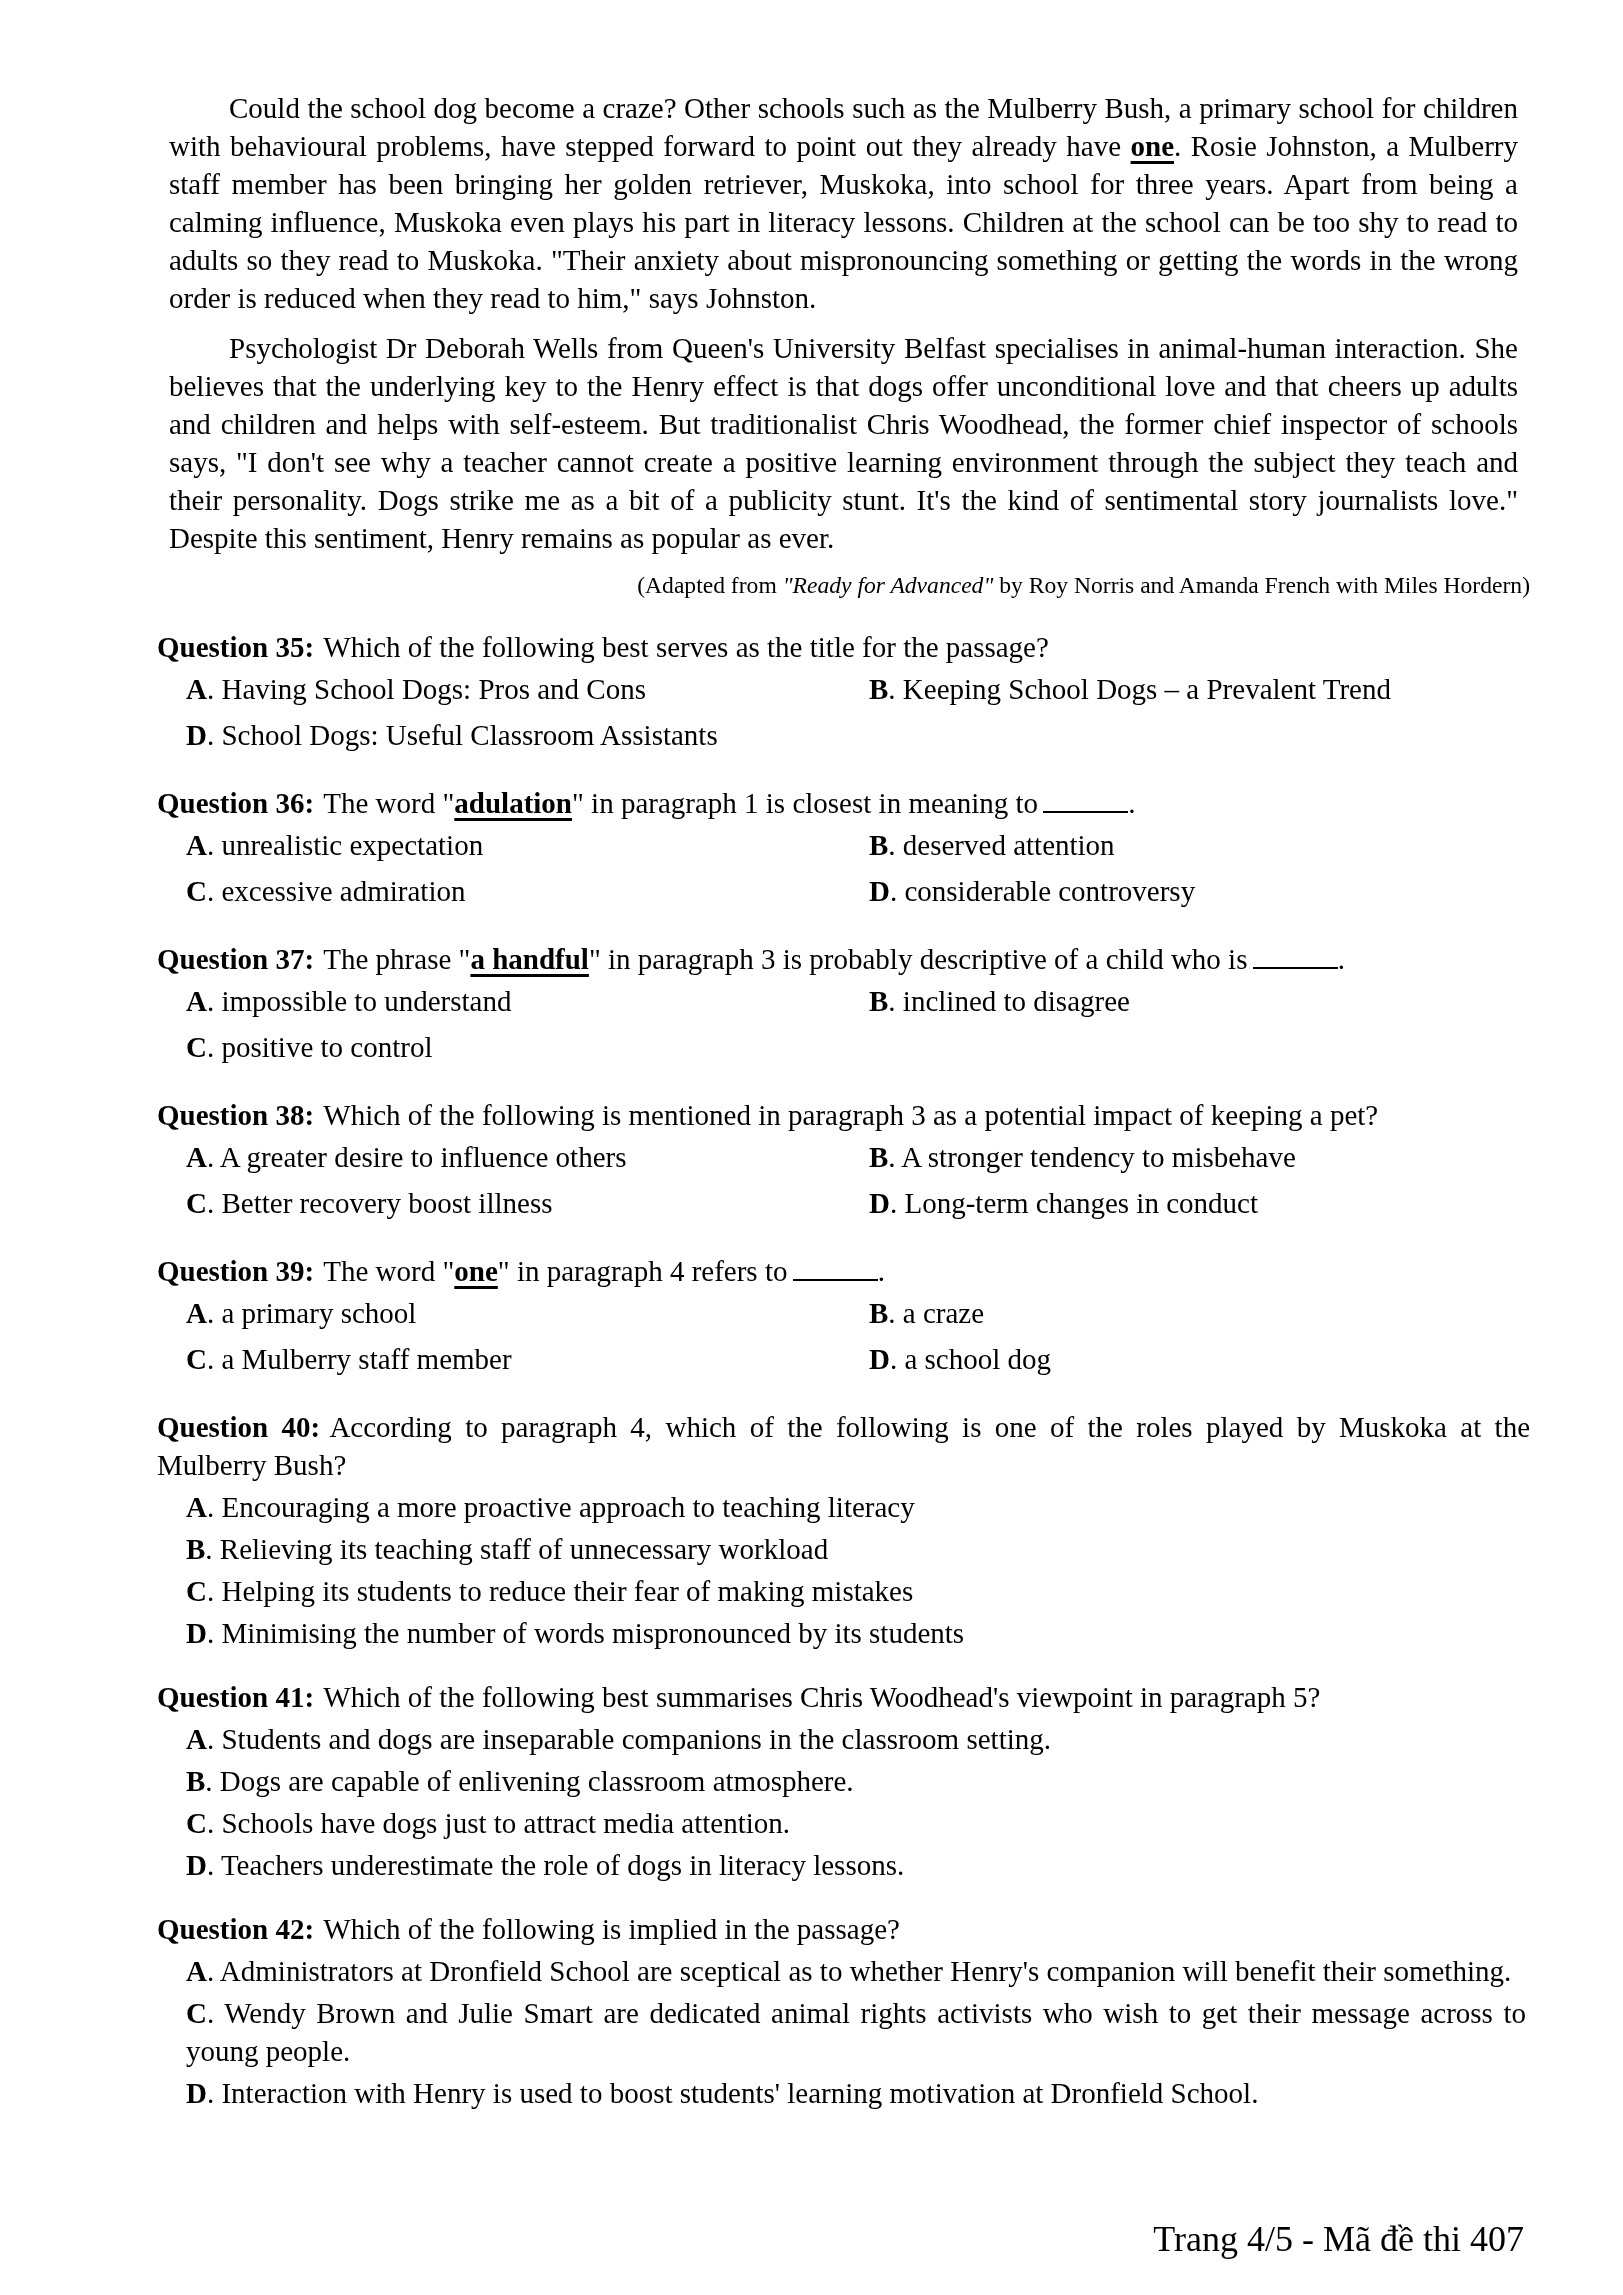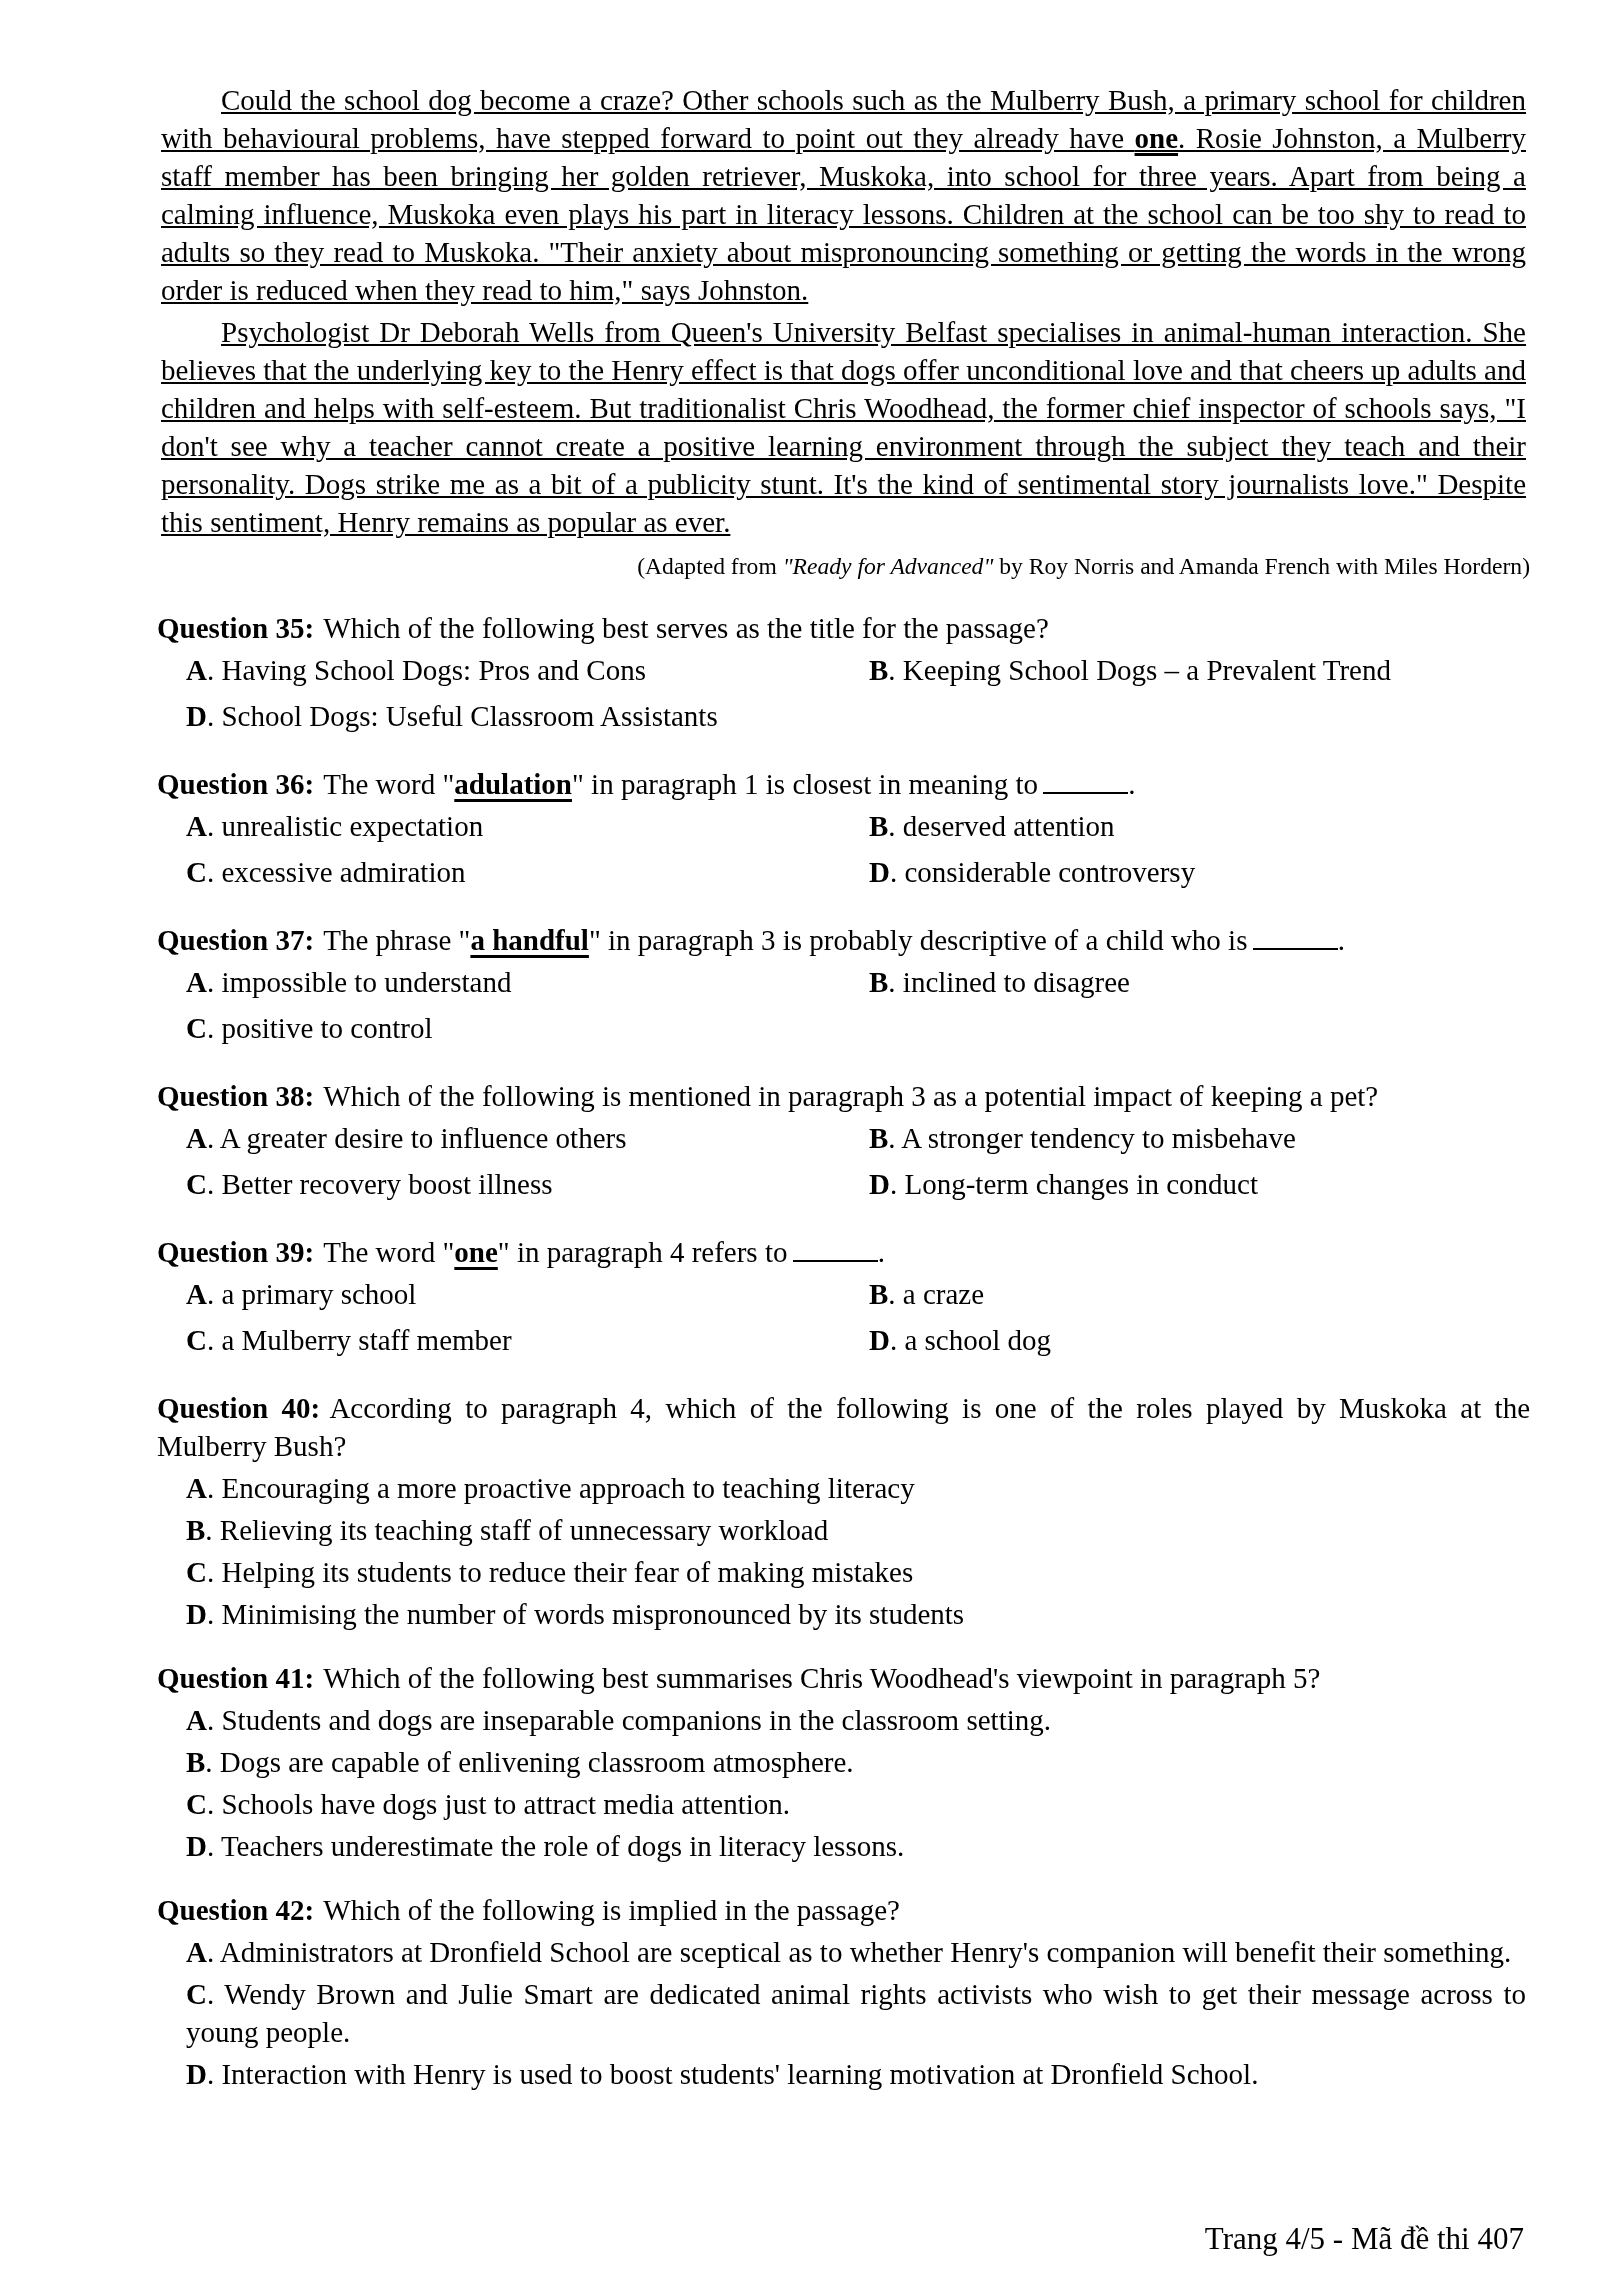--- a/index.html
+++ b/index.html
@@ -2,34 +2,34 @@
 <html style="font-size:10.5px"><head>
 <meta charset="utf-8">
 <style>
   html, body { margin: 0; padding: 0; background: #ffffff; }
   body {
     width: 1623px; height: 2295px; position: relative; overflow: hidden;
     font-family: "Liberation Serif", "DejaVu Serif", serif;
     color: #000; font-size: 29px; line-height: 38px;
   }
   .page { position: absolute; left: 157px; top: 77px; width: 1373px; }
-  .para { text-align: justify; text-indent: 60px; margin: 4px; text-decoration: underline; }
+  .para { text-align: justify; text-indent: 60px; margin: 12px; }
   .para + .para { margin-top: 2.6px; }
   .u-bold { font-weight: bold; text-decoration: underline; text-decoration-thickness: 2.6px; text-underline-offset: 5.2px; }
   .source { text-align: right; font-size: 23.6px; line-height: 33px; margin-top: 9.2px; }
   .source i { font-style: italic; }
   .question { margin-top: 26px; }
   .q-stem { margin: 0; text-align: justify; }
   .q-num { font-weight: bold; margin-right: 9.2px; }
   .blank { display: inline-block; border-bottom: 2px solid #000; width: 85px; height: 26px; vertical-align: baseline; margin-left: 5.2px; }
   .opts-grid { display: grid; grid-template-columns: 683px 654px; padding-left: 25px; }
   .opts-list { padding-left: 25px; }
   .opt { margin: 4px; text-align: justify; }
   .opt-letter { font-weight: bold; }
-  .footer { position: absolute; right: 99px; top: 2220px; font-size: 31px; line-height: 38px; }
+  .footer { position: absolute; right: 99px; top: 2220px; font-size: 36px; line-height: 38px; }
 </style>
 </head>
 <body>
 
 <div class="page">
 
   <p class="para"><span>Could the school dog become a craze? Other schools such as the Mulberry Bush, a primary school for children with behavioural problems, have stepped forward to point out they already have </span><span class="u-bold">one</span><span>. Rosie Johnston, a Mulberry staff member has been bringing her golden retriever, Muskoka, into school for three years. Apart from being a calming influence, Muskoka even plays his part in literacy lessons. Children at the school can be too shy to read to adults so they read to Muskoka. "Their anxiety about mispronouncing something or getting the words in the wrong order is reduced when they read to him," says Johnston.</span></p>
 
   <p class="para">Psychologist Dr Deborah Wells from Queen's University Belfast specialises in animal-human interaction. She believes that the underlying key to the Henry effect is that dogs offer unconditional love and that cheers up adults and children and helps with self-esteem. But traditionalist Chris Woodhead, the former chief inspector of schools says, "I don't see why a teacher cannot create a positive learning environment through the subject they teach and their personality. Dogs strike me as a bit of a publicity stunt. It's the kind of sentimental story journalists love." Despite this sentiment, Henry remains as popular as ever.</p>
 

